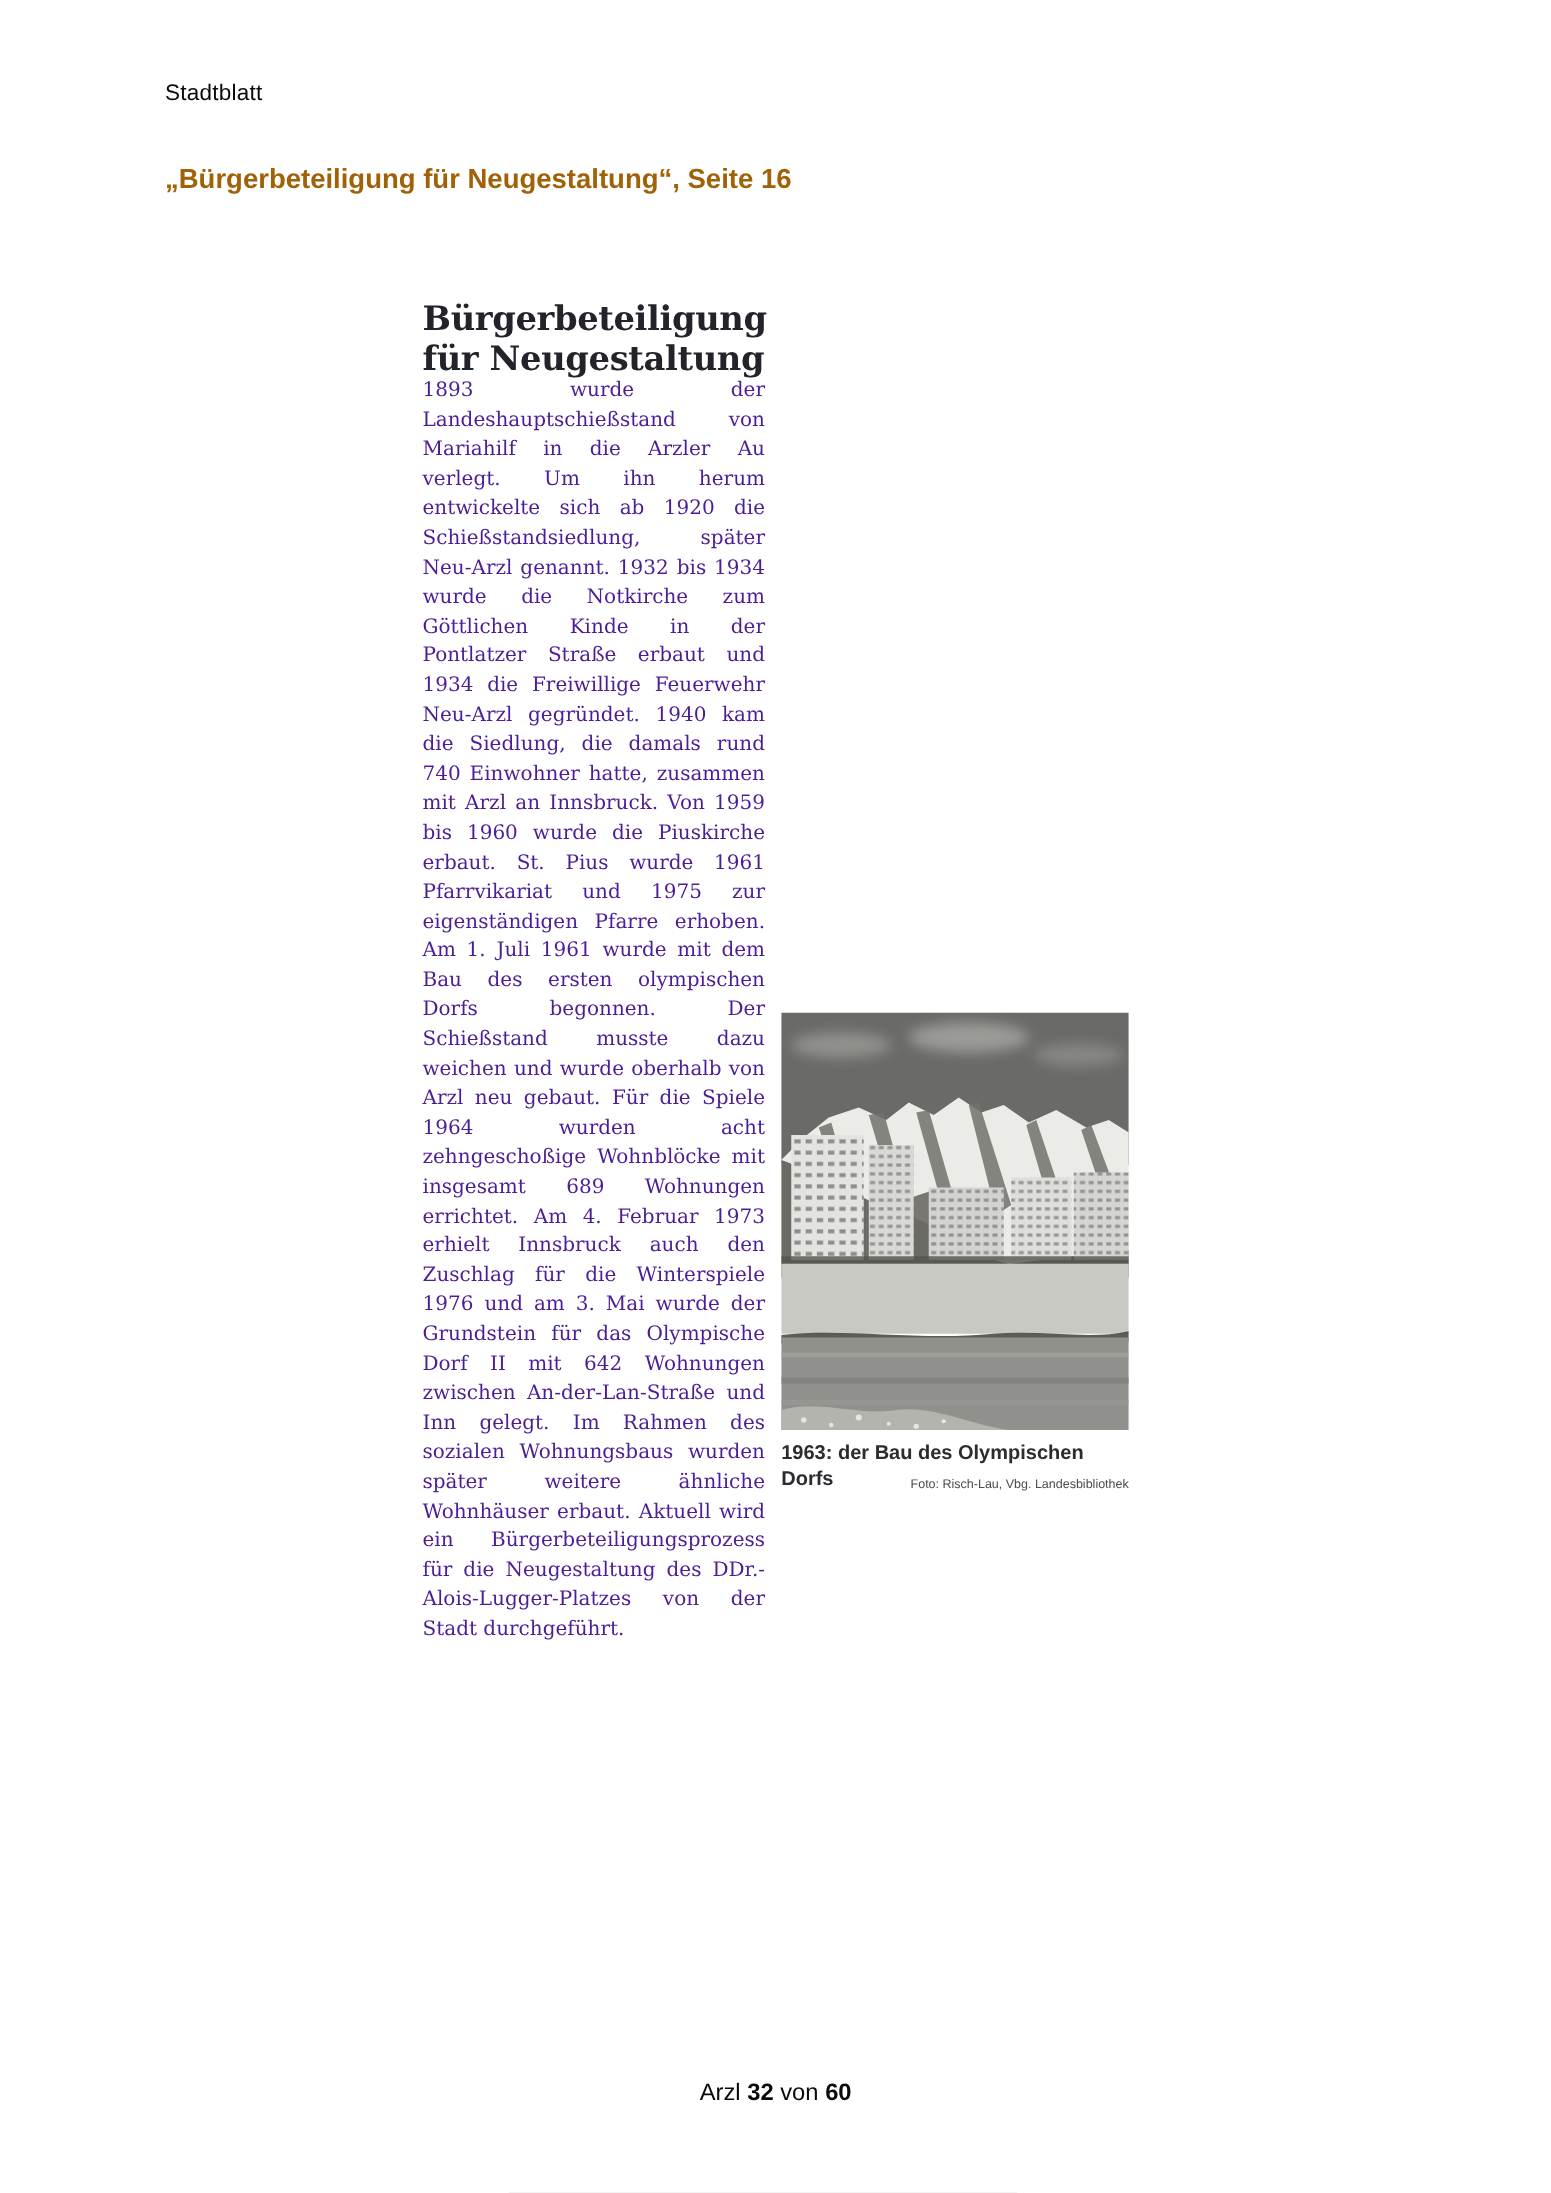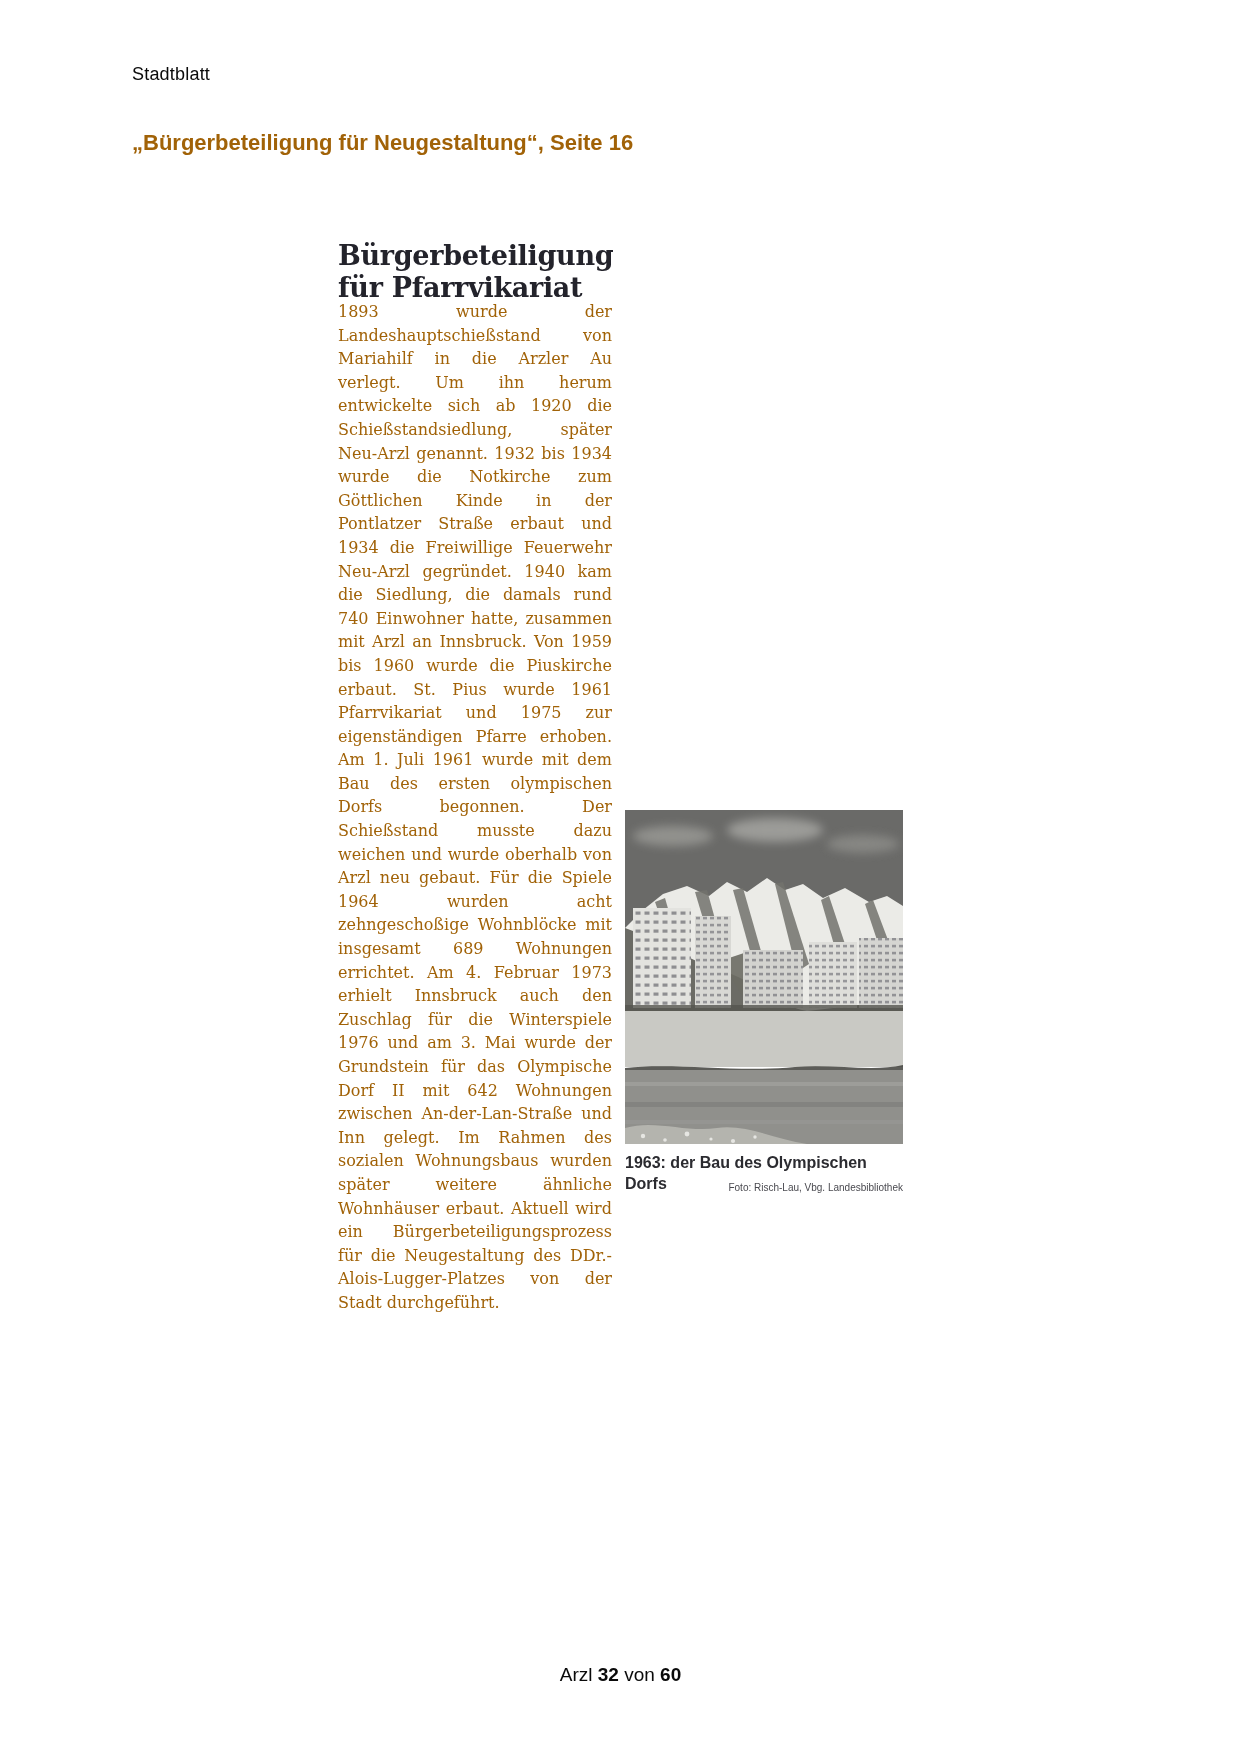--- a/index.html
+++ b/index.html
@@ -29,21 +29,21 @@
     font-weight:bold;
     font-size:27px;line-height:32px;
     color:#23232b;
     white-space:pre-line;
     letter-spacing:-0.3px;
   }
   .body-col{
     position:absolute;left:338px;top:300px;width:274px;
     font-family:"DejaVu Serif","Liberation Serif",serif;
     font-size:16px;line-height:23.6px;
-    color:#a16207;
+    color:#4c1d95;
     text-align:justify;
     hyphens:auto;
     -webkit-hyphens:auto;
     margin:0;
   }
   
   .photo-fig{
     position:absolute;left:625px;top:810px;width:268px;margin:0;
   }
   .photo-fig svg{display:block;}
@@ -71,21 +71,21 @@
 <body>
 
 <div class="page">
 
   <div class="brand">Stadtblatt</div>
 
   <div class="doc-title">„Bürgerbeteiligung für Neugestaltung“, Seite 16</div>
 
   <div>
     <h1 class="headline">Bürgerbeteiligung
-für Pfarrvikariat</h1>
+für Neugestaltung</h1>
 
     <p class="body-col" lang="de">1893 wurde der Landeshauptschießstand von Mariahilf in die Arzler Au verlegt. Um ihn herum entwickelte sich ab 1920 die Schießstandsiedlung, später Neu-Arzl genannt. 1932 bis 1934 wurde die Notkirche zum Göttlichen Kinde in der Pontlatzer Straße erbaut und 1934 die Freiwillige Feuerwehr Neu-Arzl gegründet. 1940 kam die Siedlung, die damals rund 740 Einwohner hatte, zusammen mit Arzl an Innsbruck. Von 1959 bis 1960 wurde die Piuskirche erbaut. St. Pius wurde 1961 Pfarrvikariat und 1975 zur eigenständigen Pfarre erhoben. Am 1. Juli 1961 wurde mit dem Bau des ersten olympischen Dorfs begonnen. Der Schießstand musste dazu weichen und wurde oberhalb von Arzl neu gebaut. Für die Spiele 1964 wurden acht zehngeschoßige Wohnblöcke mit insgesamt 689 Wohnungen errichtet. Am 4. Februar 1973 erhielt Innsbruck auch den Zuschlag für die Winterspiele 1976 und am 3. Mai wurde der Grundstein für das Olympische Dorf II mit 642 Wohnungen zwischen An-der-Lan-Straße und Inn gelegt. Im Rahmen des sozialen Wohnungsbaus wurden später weitere ähnliche Wohnhäuser erbaut. Aktuell wird ein Bürgerbeteiligungsprozess für die Neugestaltung des DDr.-Alois-Lugger-Platzes von der Stadt durchgeführt.</p>
 
     <figure class="photo-fig">
 
       <svg viewBox="0 0 278 334" width="278" height="334" preserveAspectRatio="none" role="img" aria-hidden="true">
         <defs>
           <filter id="soft" x="-30%" y="-30%" width="160%" height="160%">
             <feGaussianBlur stdDeviation="5"></feGaussianBlur>
           </filter>

